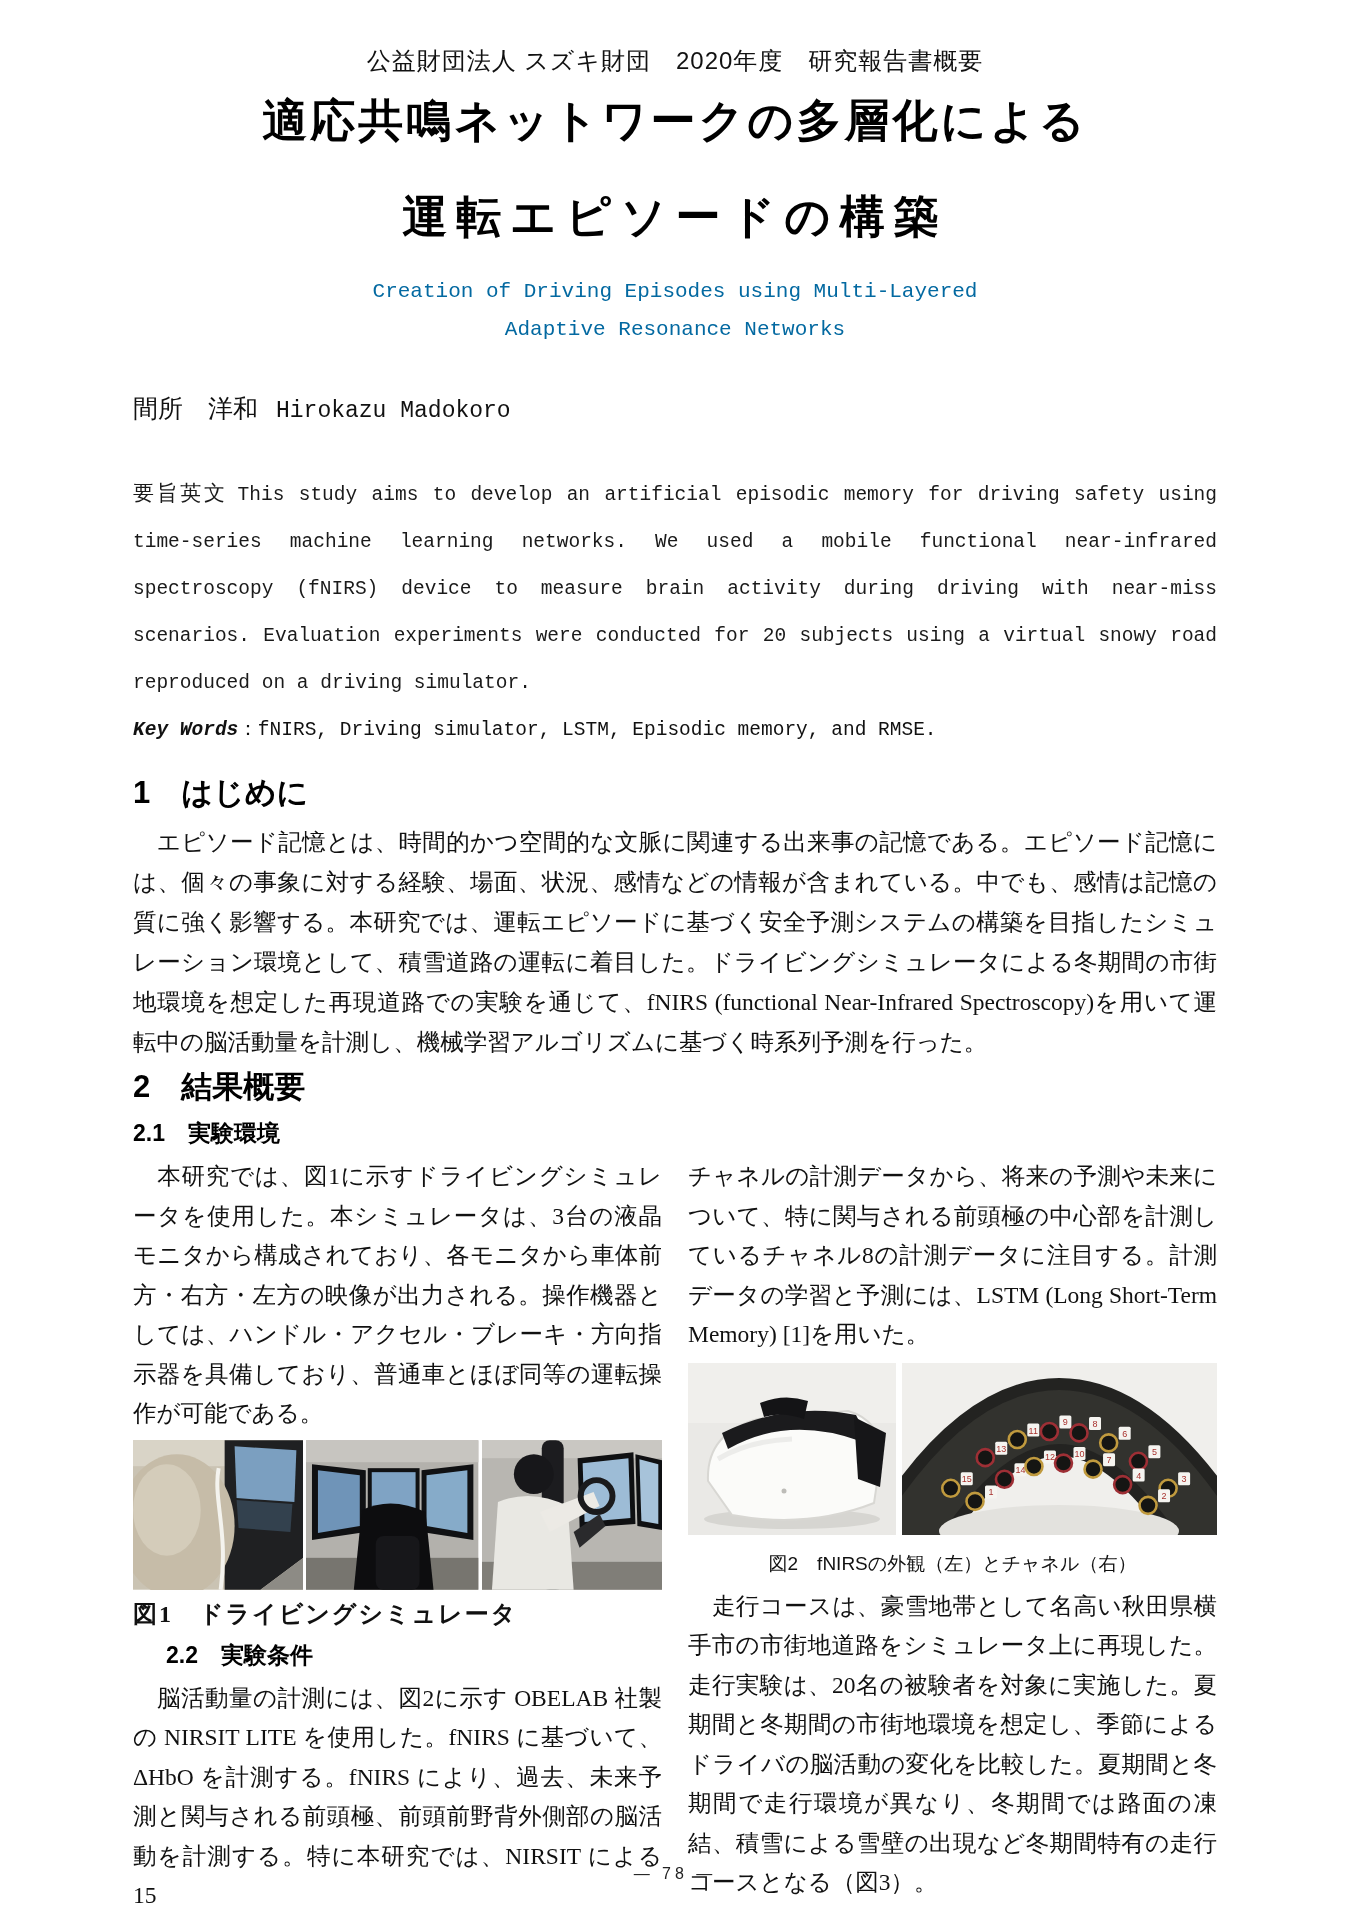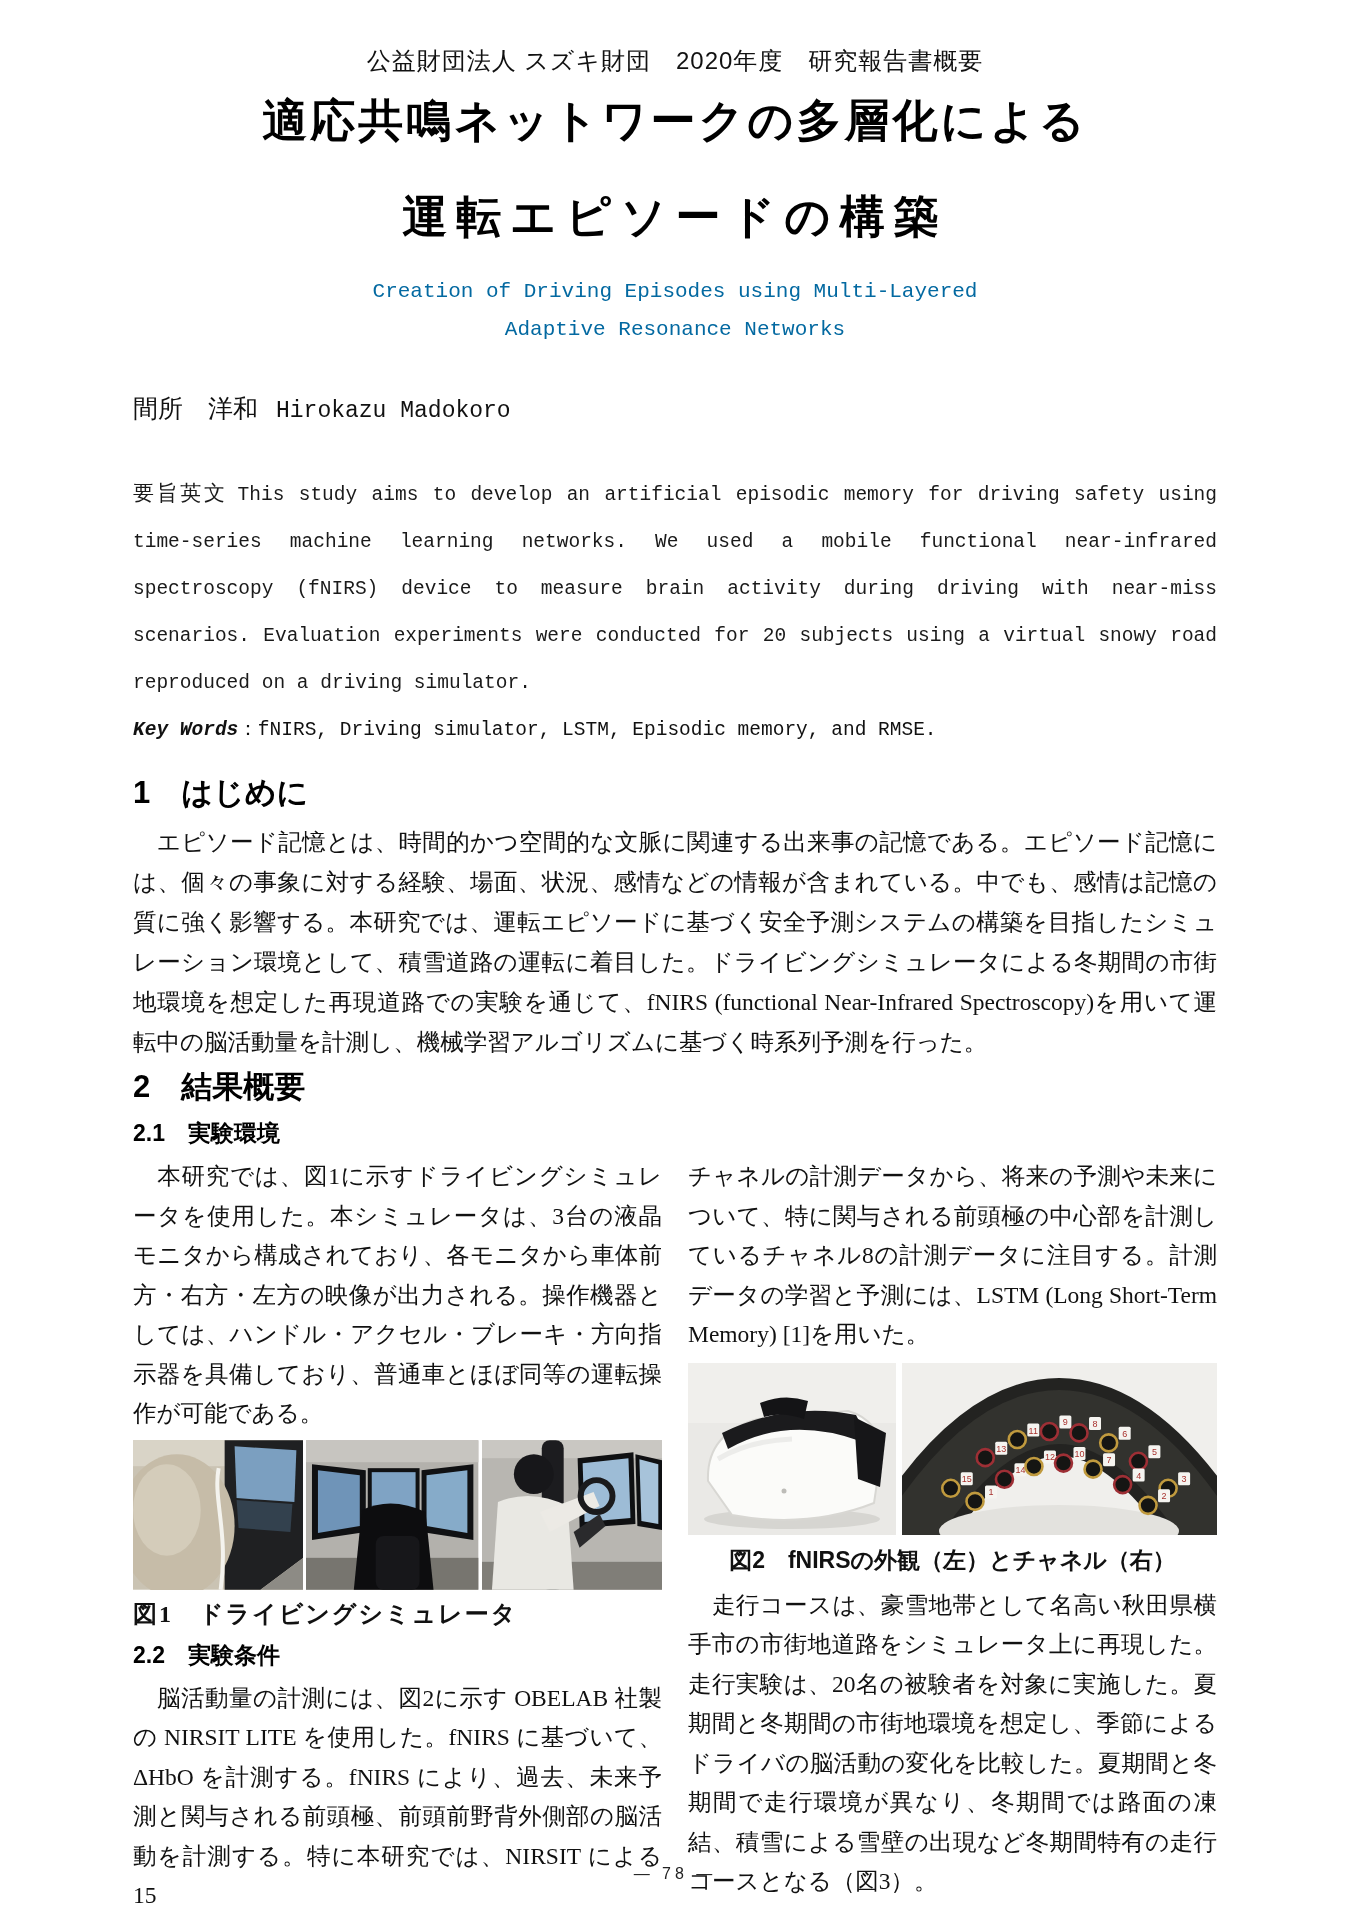--- a/index.html
+++ b/index.html
@@ -50,23 +50,23 @@
   .col { width:529px; }
   .col p { font-size:23.5px; line-height:39.5px; text-align:justify; }
 
   figure { margin:0; }
   .fig1 { margin-top:6px; }
   .fig-row { display:flex; gap:3px; }
   .fig-row svg { display:block; }
   .fig-caption-serif { font-family:"Liberation Serif","DejaVu Serif",serif;
     font-weight:600; font-size:24px; text-align:left; margin-top:8px; letter-spacing:2px; }
   .fig-caption-gothic { font-family:"Liberation Sans","DejaVu Sans",sans-serif;
-    font-weight:bold; font-size:23px; text-align:center; margin-top:10px; }
+    font-weight:normal; font-size:19px; text-align:center; margin-top:16px; }
   .fig2 { margin-top:8px; }
-  .mt8 { margin-top:8px; } .mt10 { margin-top:10px; } .mt12 { margin-top:12px; }
+  .mt8 { margin-top:8px; } .mt10 { margin-top:10px; } .mt12 { margin-top:12px;margin-left:33px; }
 
   .footer { position:absolute; left:0; right:0; bottom:26px; text-align:center;
     font-size:16px; font-family:"Liberation Sans","DejaVu Sans",sans-serif; color:#222;
     letter-spacing:4px; }
 </style>
 </head>
 <body>
 
 <div class="page">
   <div class="content">

